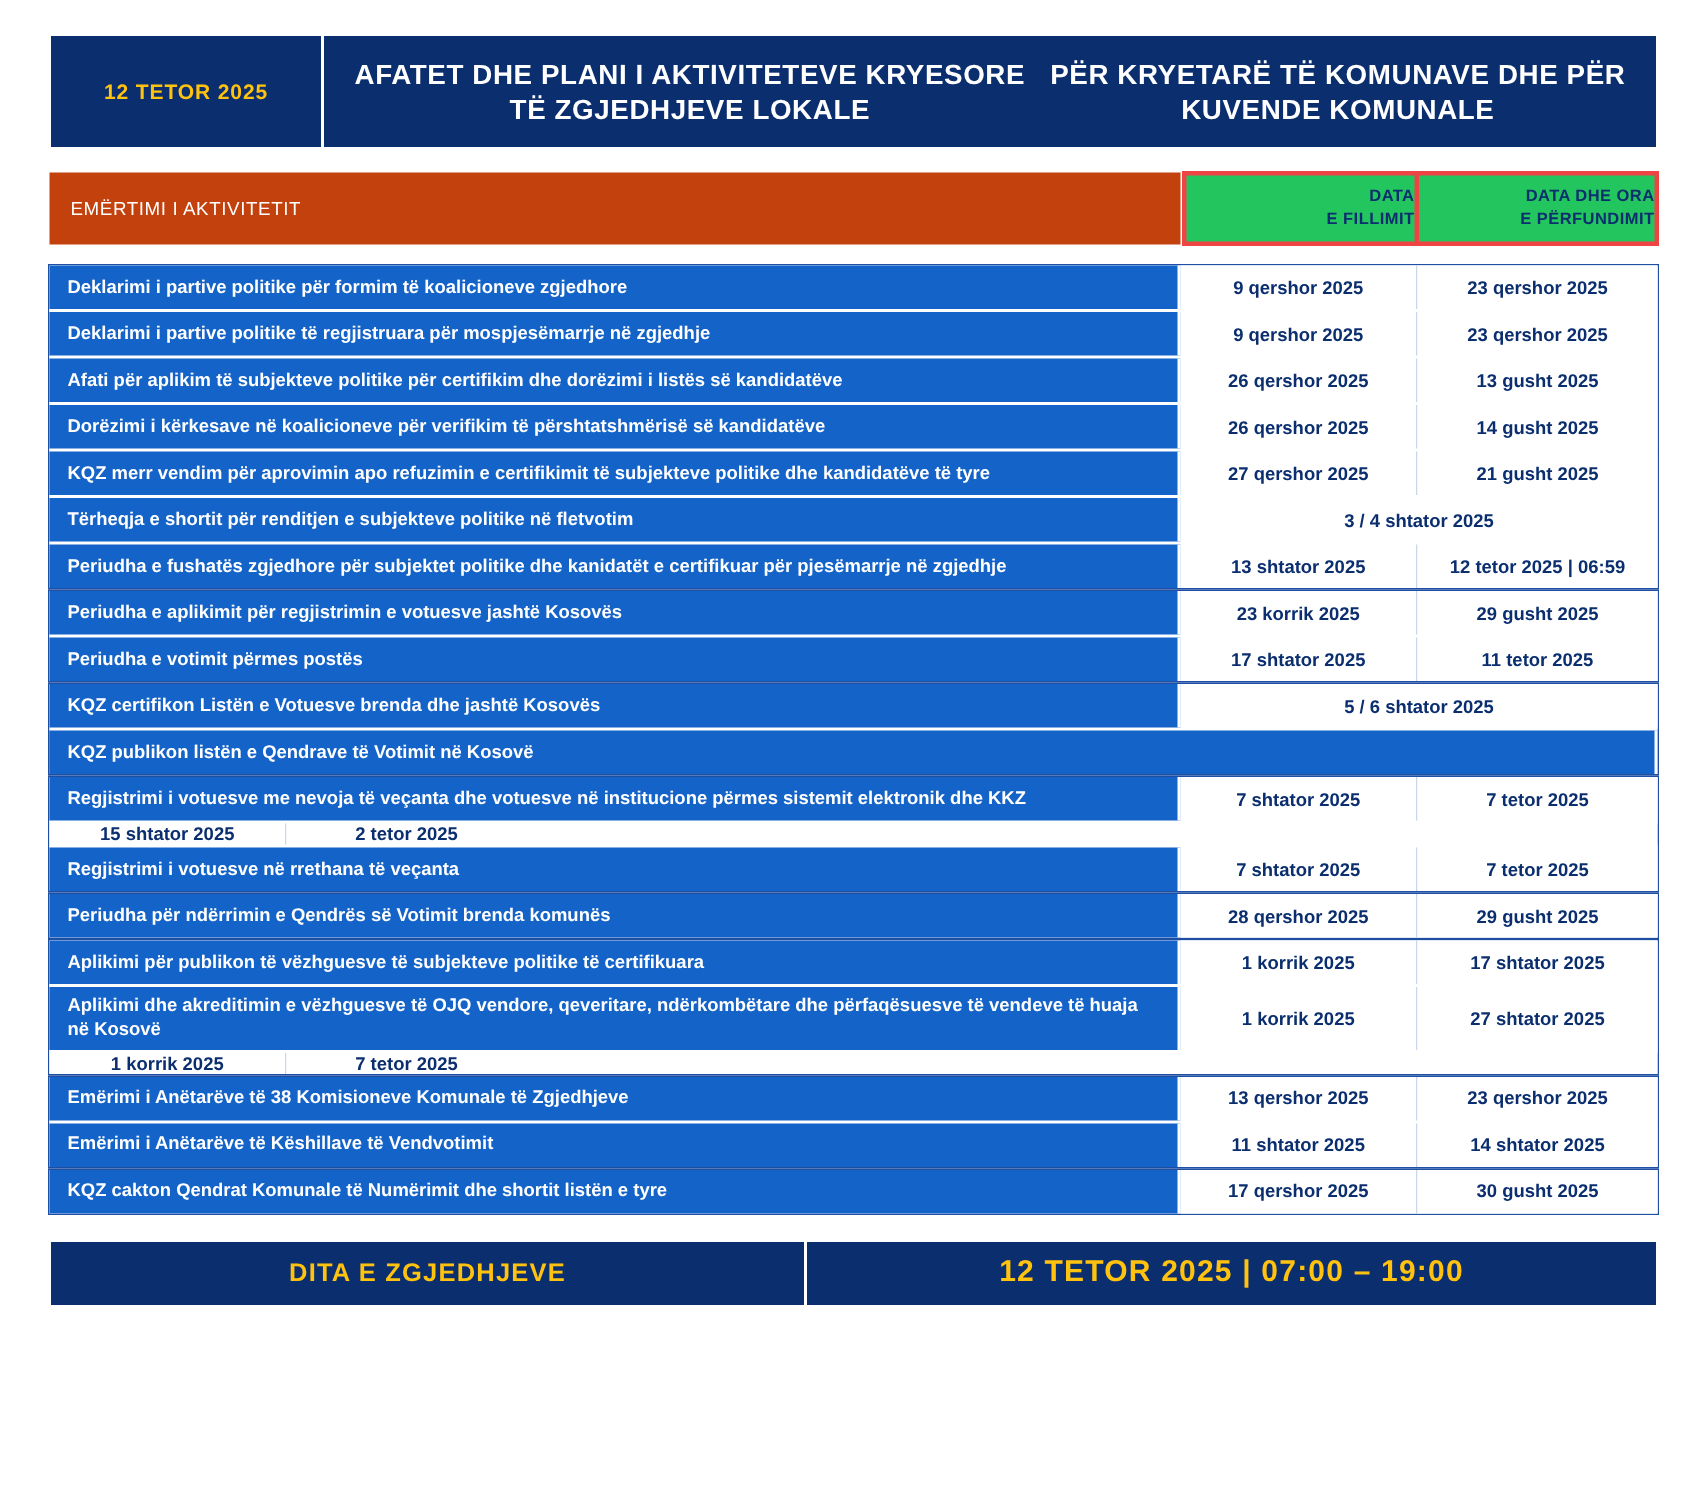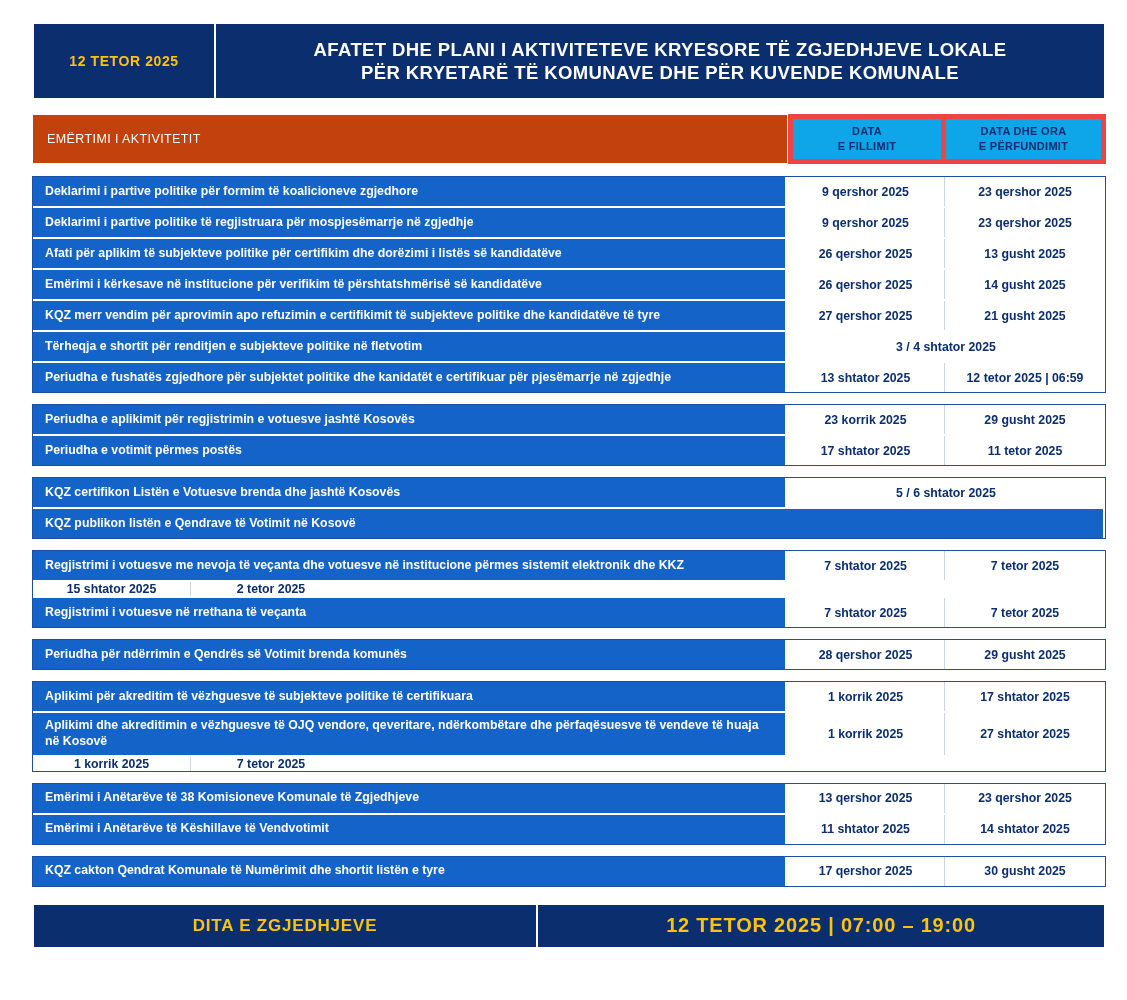--- a/index.html
+++ b/index.html
@@ -49,21 +49,21 @@
     font-weight: bold;
     letter-spacing: 0.6px;
   }
   .header-title {
     flex: 1;
     background: #0b2e6f;
     border: 2px solid #ffffff;
     border-left: none;
     box-sizing: border-box;
     display: flex;
-    flex-direction: column;
+    flex-direction: row;
     align-items: center;
     justify-content: center;
     color: #ffffff;
     text-align: center;
     padding: 0 12px;
   }
   .header-title .l1 {
     font-size: 18.5px;
     font-weight: bold;
     letter-spacing: 0.4px;
@@ -92,41 +92,41 @@
     display: flex;
     align-items: center;
     padding-left: 14px;
     color: #ffffff;
     font-size: 12.5px;
     font-weight: normal;
     letter-spacing: 0.4px;
   }
   .colhead .ch-date {
     width: 158px;
-    background: #0ea5e9;
-    border: 5px solid #ef4444;
+    background: #22c55e;
+    border: 3px solid #ef4444;
     box-sizing: border-box;
     display: flex;
     flex-direction: column;
-    align-items: center;
+    align-items: flex-end;
     justify-content: center;
     color: #0b2e6f;
     font-size: 11px;
     font-weight: bold;
     letter-spacing: 0.3px;
     line-height: 1.35;
   }
   .colhead .ch-date.last {
     width: 160px;
     border-left: none;
   }
 
   
   .group {
-    margin-top: 11px;
+    margin-top: 0;
     border: 1px solid #1f4fa3;
     box-sizing: border-box;
   }
   .group.first { margin-top: 12px; }
 
   .row {
     display: flex;
     width: 100%;
     box-sizing: border-box;
     background: #ffffff;
@@ -243,21 +243,21 @@
             <div class="cell-activity">Deklarimi i partive politike të regjistruara për mospjesëmarrje në zgjedhje</div>
             <div class="cell-date">9 qershor 2025</div>
             <div class="cell-date last">23 qershor 2025</div>
           </div>
           <div class="row">
             <div class="cell-activity">Afati për aplikim të subjekteve politike për certifikim dhe dorëzimi i listës së kandidatëve</div>
             <div class="cell-date">26 qershor 2025</div>
             <div class="cell-date last">13 gusht 2025</div>
           </div>
           <div class="row">
-            <div class="cell-activity">Emërimi i kërkesave në institucione për verifikim të përshtatshmërisë së kandidatëve</div>
+            <div class="cell-activity">Dorëzimi i kërkesave në koalicioneve për verifikim të përshtatshmërisë së kandidatëve</div>
             <div class="cell-date">26 qershor 2025</div>
             <div class="cell-date last">14 gusht 2025</div>
           </div>
           <div class="row">
             <div class="cell-activity">KQZ merr vendim për aprovimin apo refuzimin e certifikimit të subjekteve politike dhe kandidatëve të tyre</div>
             <div class="cell-date">27 qershor 2025</div>
             <div class="cell-date last">21 gusht 2025</div>
           </div>
           <div class="row">
             <div class="cell-activity">Tërheqja e shortit për renditjen e subjekteve politike në fletvotim</div>
@@ -308,21 +308,21 @@
         </div>
         <div class="group">
           <div class="row">
             <div class="cell-activity">Periudha për ndërrimin e Qendrës së Votimit brenda komunës</div>
             <div class="cell-date">28 qershor 2025</div>
             <div class="cell-date last">29 gusht 2025</div>
           </div>
         </div>
         <div class="group">
           <div class="row">
-            <div class="cell-activity">Aplikimi për akreditim të vëzhguesve të subjekteve politike të certifikuara</div>
+            <div class="cell-activity">Aplikimi për publikon të vëzhguesve të subjekteve politike të certifikuara</div>
             <div class="cell-date">1 korrik 2025</div>
             <div class="cell-date last">17 shtator 2025</div>
           </div>
           <div class="row">
             <div class="cell-activity">Aplikimi dhe akreditimin e vëzhguesve të OJQ vendore, qeveritare, ndërkombëtare dhe përfaqësuesve të vendeve të huaja në Kosovë</div>
             <div class="cell-date">1 korrik 2025</div>
             <div class="cell-date last">27 shtator 2025</div>
           </div>
           <div class="row">
             <div class="cell-date">1 korrik 2025</div>

